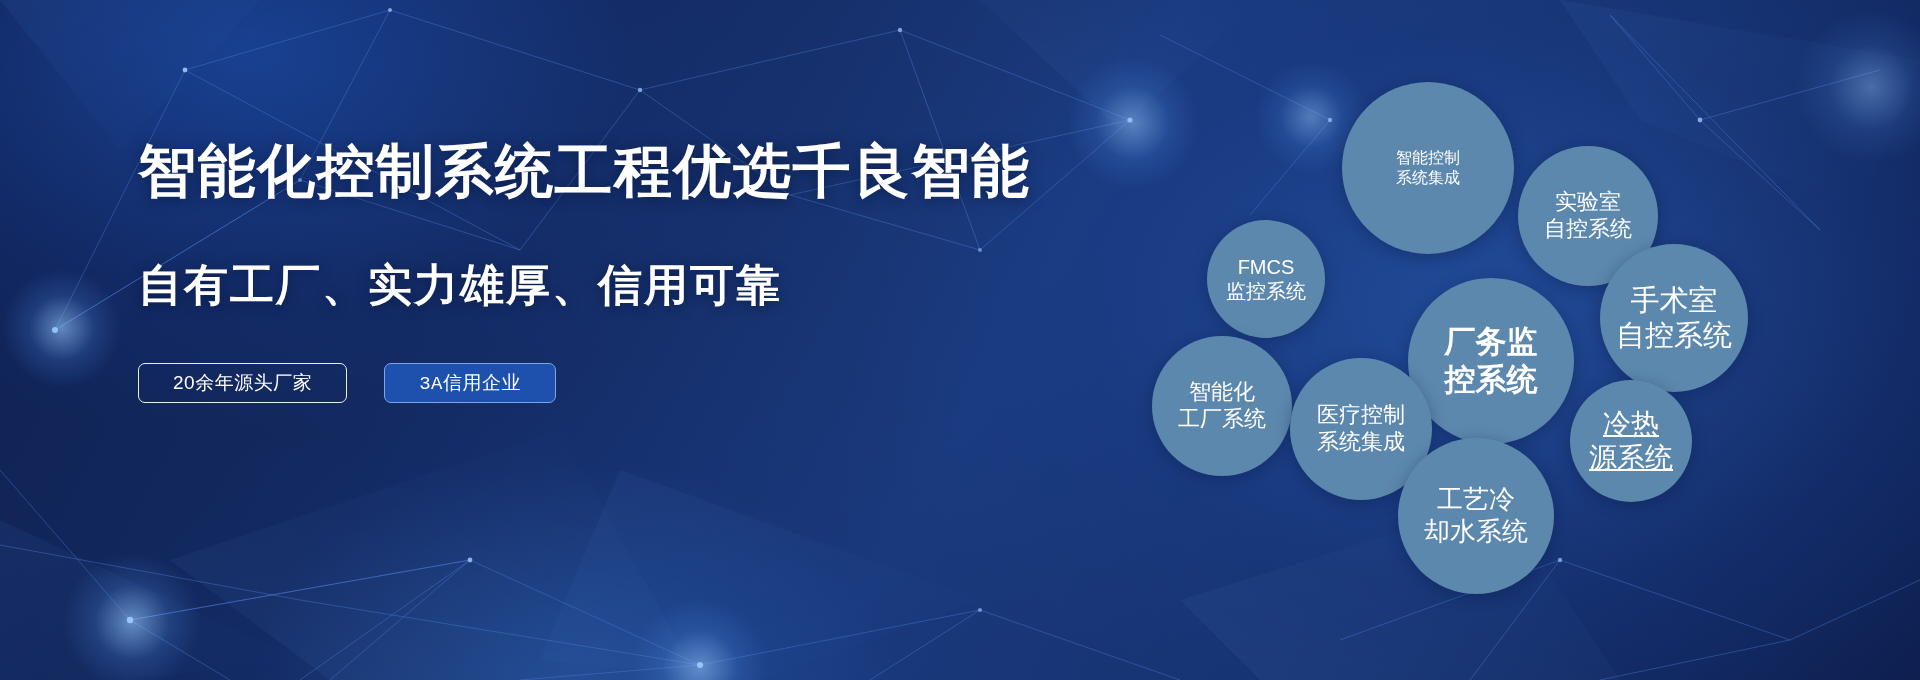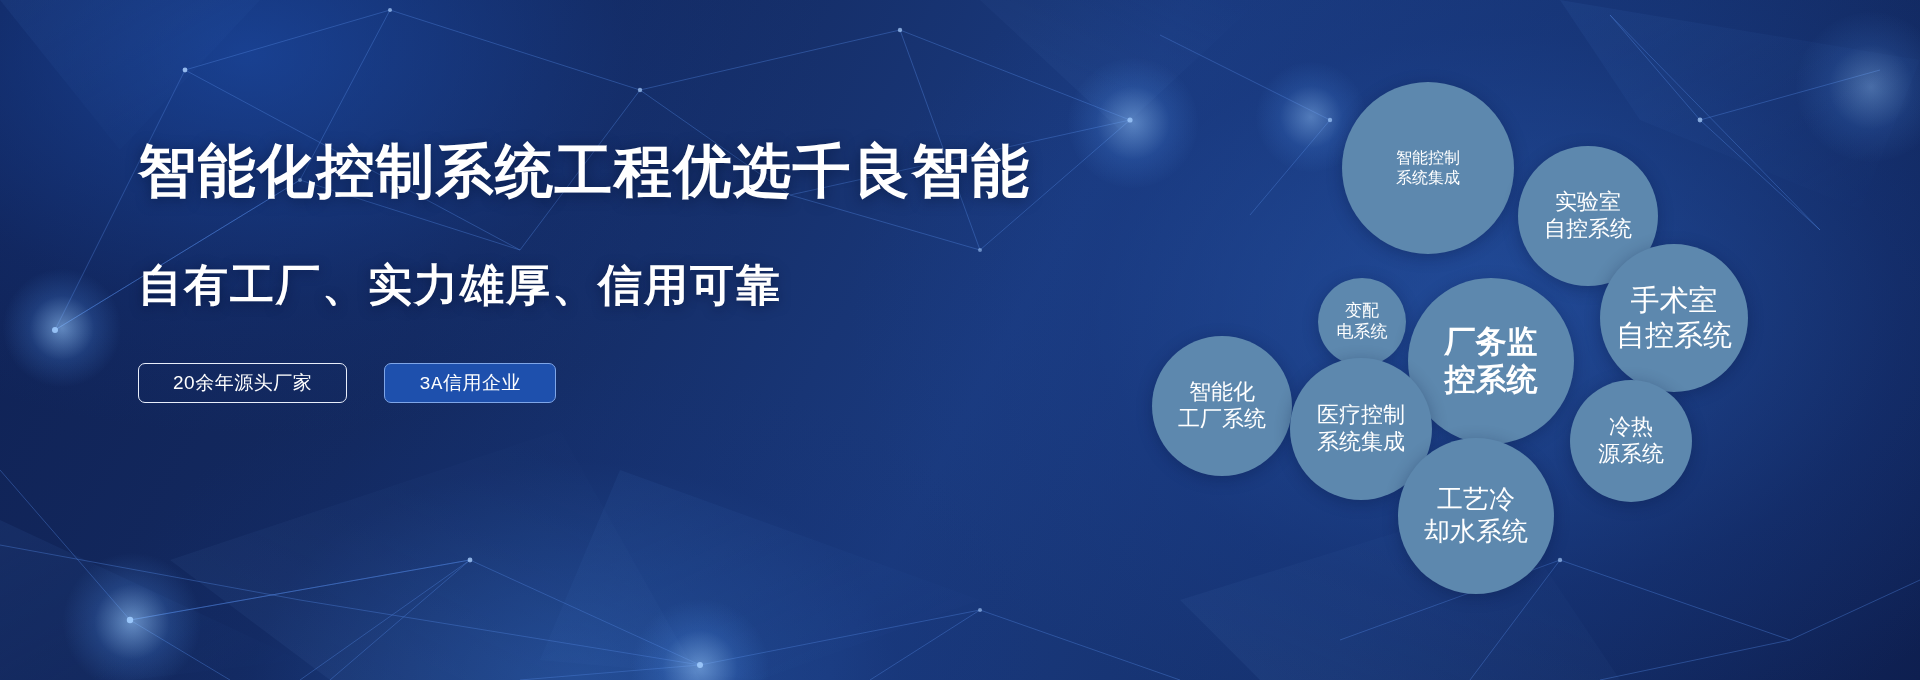--- a/index.html
+++ b/index.html
@@ -193,33 +193,33 @@
   <div class="cluster">
       <div class="bubble" style="left: 202px; top: 32px; width: 172px; height: 172px; font-size: 16px; background: rgb(93, 136, 174);">
         <span>智能控制<br>系统集成</span>
       </div>
       <div class="bubble" style="left: 378px; top: 96px; width: 140px; height: 140px; font-size: 22px; background: rgb(93, 136, 174);">
         <span>实验室<br>自控系统</span>
       </div>
       <div class="bubble" style="left: 460px; top: 194px; width: 148px; height: 148px; font-size: 29px; background: rgb(93, 136, 174); align-items: center;">
         <span>手术室<br>自控系统</span>
       </div>
-      <div class="bubble" style="left: 178px; top: 228px; width: 88px; height: 88px; font-size: 17px; background: rgb(93, 136, 174);">
-        <span>变配<br>电系统</span>
+      <div class="bubble" style="left: 67px; top: 170px; width: 118px; height: 118px; font-size: 20px; background: rgb(93, 136, 174);">
+        <span>FMCS<br>监控系统</span>
       </div>
       <div class="bubble" style="left: 268px; top: 228px; width: 166px; height: 166px; font-size: 31px; background: rgb(93, 136, 174); font-weight: bold;">
         <span>厂务监<br>控系统</span>
       </div>
       <div class="bubble" style="left: 12px; top: 286px; width: 140px; height: 140px; font-size: 22px; background: rgb(93, 136, 174);">
         <span>智能化<br>工厂系统</span>
       </div>
       <div class="bubble" style="left: 150px; top: 308px; width: 142px; height: 142px; font-size: 22px; background: rgb(93, 136, 174);">
         <span>医疗控制<br>系统集成</span>
       </div>
-      <div class="bubble" style="left: 430px; top: 330px; width: 122px; height: 122px; font-size: 22px; background: rgb(93, 136, 174);">
+      <div class="bubble" style="left: 430px; top: 330px; width: 122px; height: 122px; font-size: 28px; background: rgb(93, 136, 174); text-decoration: underline;">
         <span>冷热<br>源系统</span>
       </div>
       <div class="bubble" style="left: 258px; top: 388px; width: 156px; height: 156px; font-size: 26px; background: rgb(93, 136, 174);">
         <span>工艺冷<br>却水系统</span>
       </div>
     </div>
 
 </div>
 
 </body></html>

